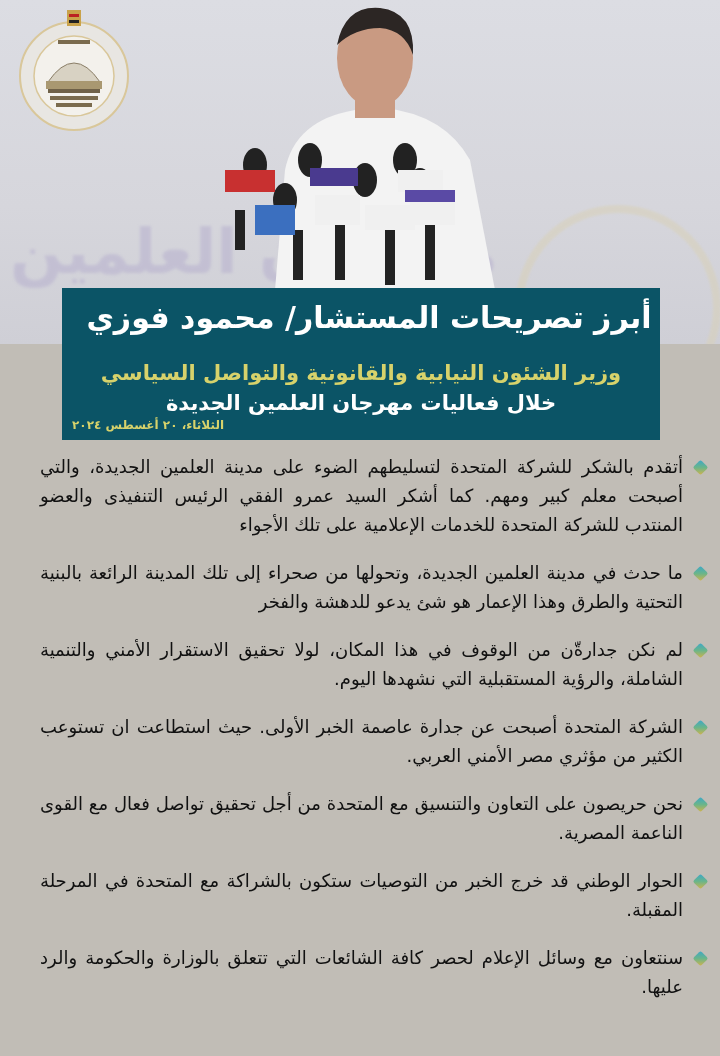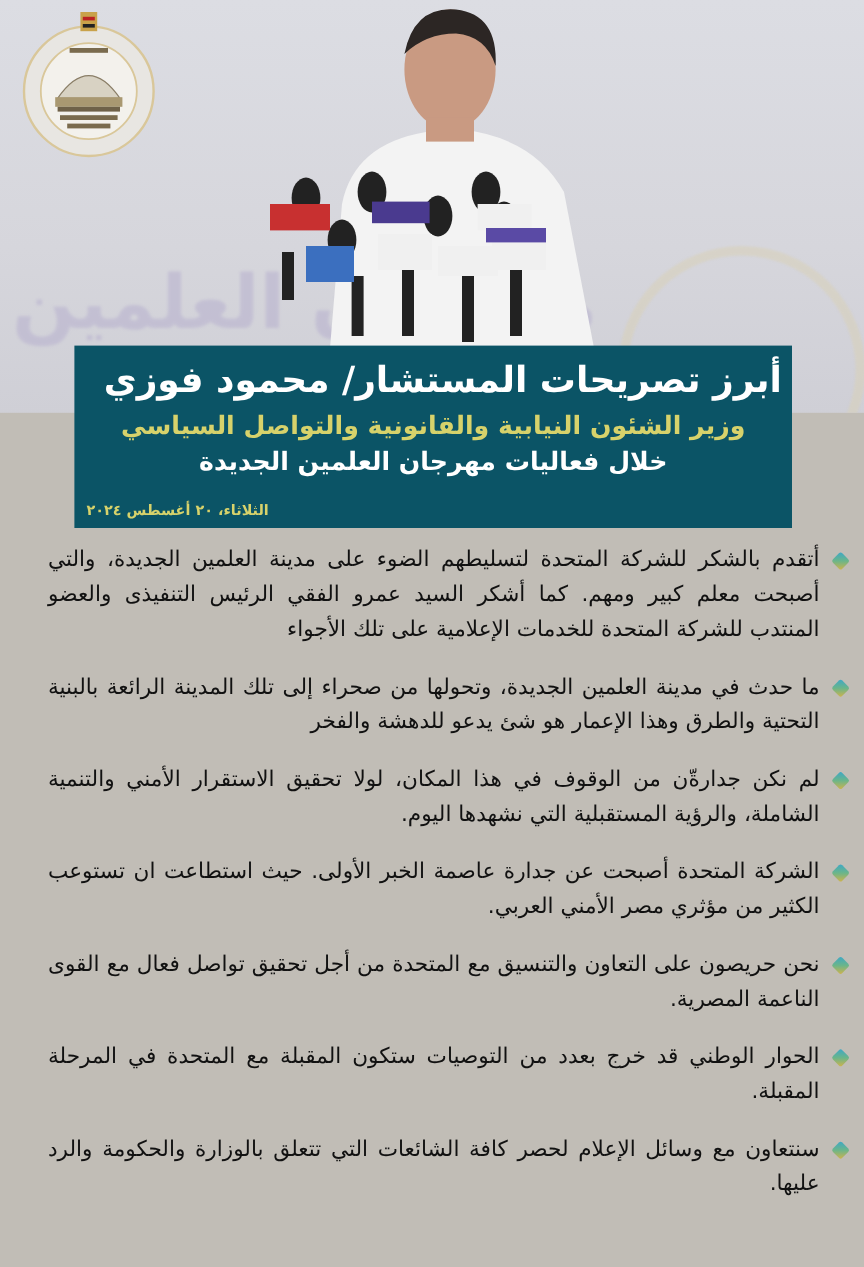--- a/index.html
+++ b/index.html
@@ -30,21 +30,21 @@
       position: absolute; left: 215px; top: 0; width: 290px; height: 290px;
     }
     .title-box {
       position: absolute; left: 62px; top: 288px; width: 598px; height: 152px;
       background: #0b5466; direction: rtl; text-align: center;
     }
     .title-main {
       color: #ffffff; font-weight: bold; font-size: 30px; margin-top: 10px; line-height: 40px; padding-left: 16px;
     }
     .title-sub {
-      color: #d7d26b; font-weight: bold; font-size: 21px; line-height: 30px; margin-top: 2px;
+      color: #d7d26b; font-weight: bold; font-size: 21px; line-height: 30px; margin-top: 20px;
     }
     .title-event {
       color: #ffffff; font-weight: bold; font-size: 21px; line-height: 30px;
     }
     .title-date {
       position: absolute; left: 10px; bottom: 8px; color: #d7d26b; font-size: 12px; font-weight: bold; margin-top: 12px;
     }
     .bullets {
       position: absolute; left: 40px; top: 452px; width: 668px; direction: rtl;
     }
@@ -134,19 +134,19 @@
   <div class="bullet">
     <span class="dot"></span>
     <span class="txt">الشركة المتحدة أصبحت عن جدارة عاصمة الخبر الأولى. حيث استطاعت ان تستوعب الكثير من مؤثري مصر الأمني العربي.</span>
   </div>
   <div class="bullet">
     <span class="dot"></span>
     <span class="txt">نحن حريصون على التعاون والتنسيق مع المتحدة من أجل تحقيق تواصل فعال مع القوى الناعمة المصرية.</span>
   </div>
   <div class="bullet">
     <span class="dot"></span>
-    <span class="txt">الحوار الوطني قد خرج بعدد من التوصيات ستكون المقبلة مع المتحدة في المرحلة المقبلة.</span>
+    <span class="txt">الحوار الوطني قد خرج الخبر من التوصيات ستكون بالشراكة مع المتحدة في المرحلة المقبلة.</span>
   </div>
   <div class="bullet">
     <span class="dot"></span>
     <span class="txt">سنتعاون مع وسائل الإعلام لحصر كافة الشائعات التي تتعلق بالوزارة والحكومة والرد عليها.</span>
   </div>
 </div>
 
 </body></html>

